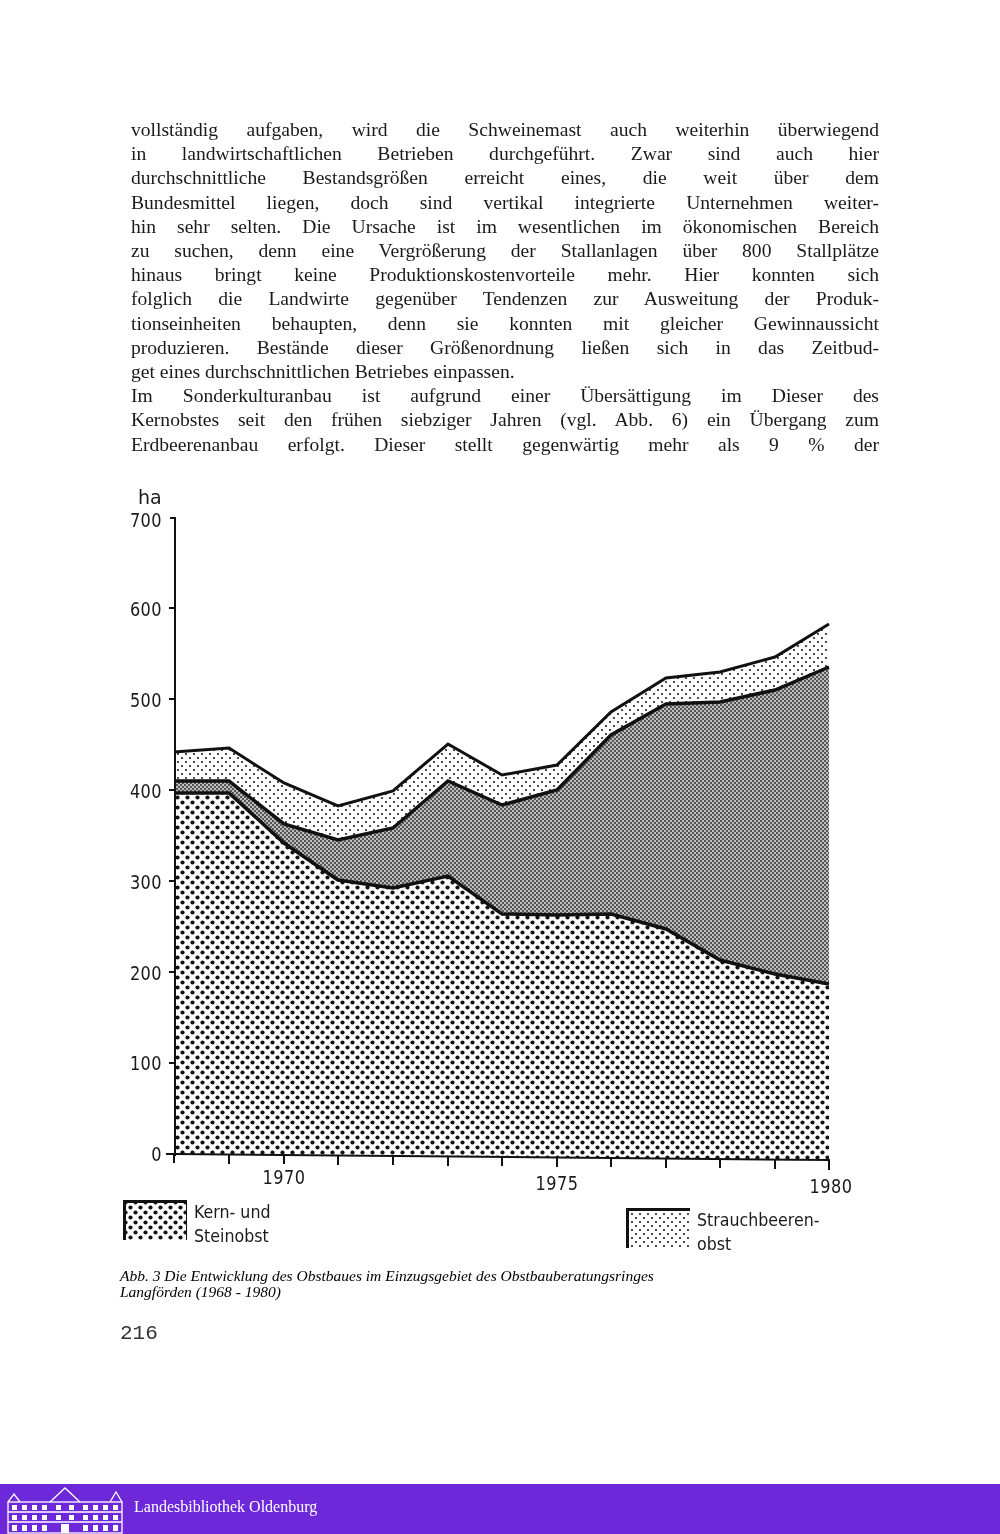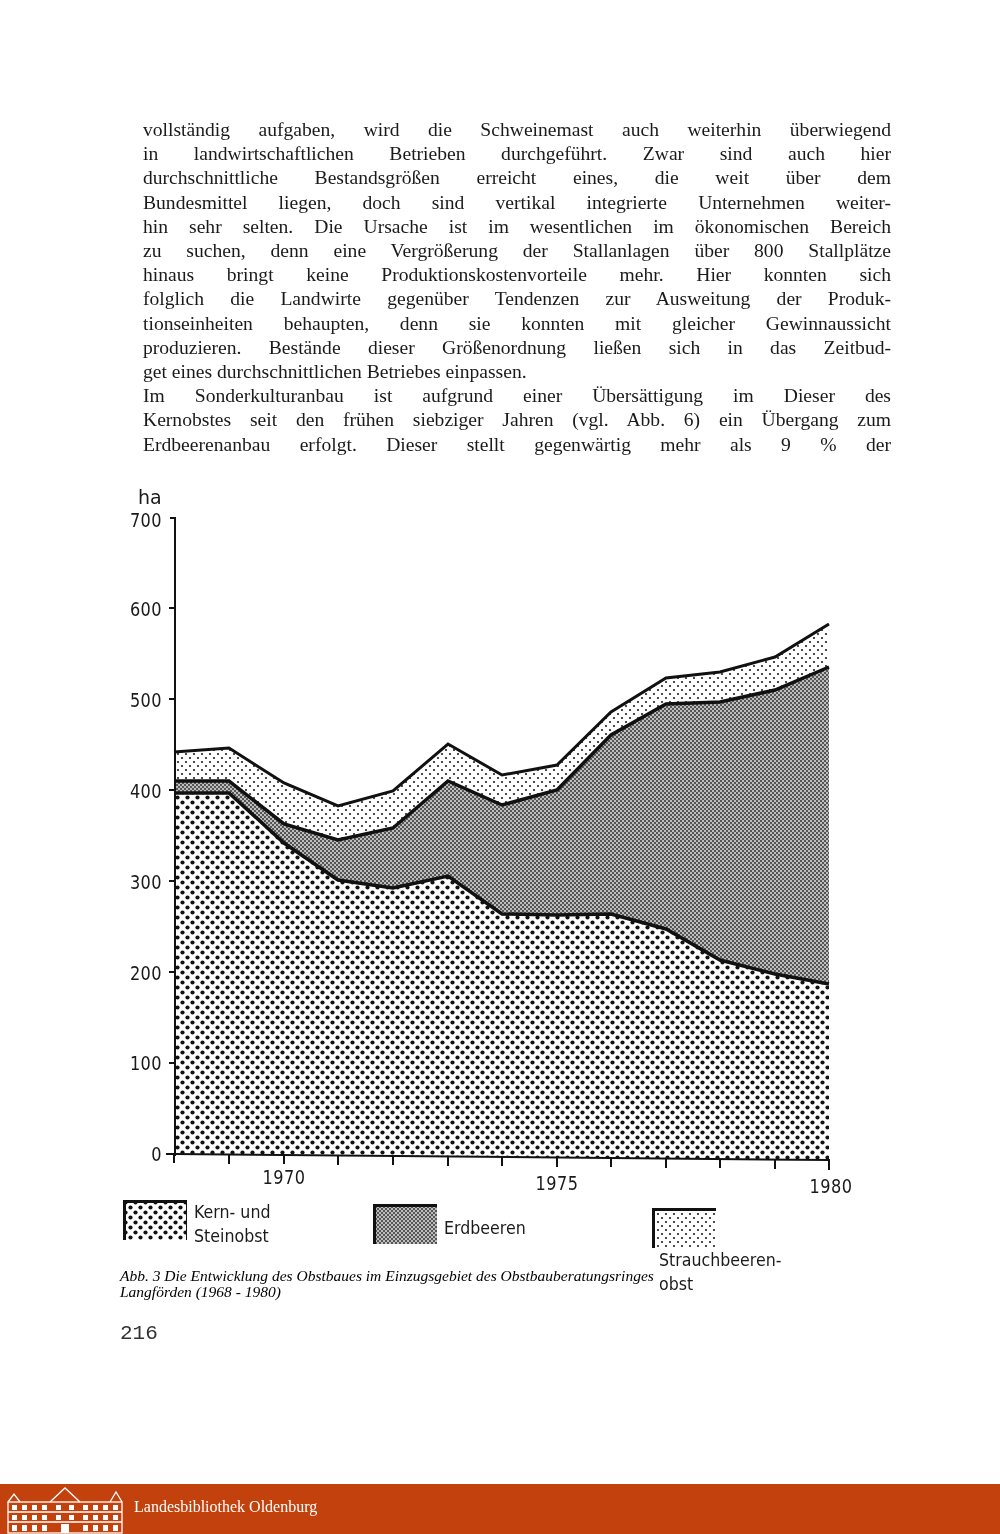--- a/index.html
+++ b/index.html
@@ -1,31 +1,31 @@
 <!DOCTYPE html>
 <html><head>
 <meta charset="utf-8">
 <style>
   html, body { margin: 0; padding: 0; background: #ffffff; }
   body { width: 1000px; height: 1534px; position: relative; overflow: hidden; font-family: "DejaVu Serif", serif; color: #1a1a1a; }
-  .text-block { position: absolute; left: 131px; top: 118px; width: 748px; font-family: "Liberation Serif", serif; font-size: 19.6px; line-height: 24.2px; text-align: justify; margin-left: 12px; }
+  .text-block { position: absolute; left: 131px; top: 118px; width: 748px; font-family: "Liberation Serif", serif; font-size: 19.6px; line-height: 24.2px; text-align: justify; }
   .text-line { display: block; white-space: nowrap; text-align-last: justify; text-align: justify; }
   .text-line.last { text-align-last: left; }
   .axis-label { position: absolute; font-family: "DejaVu Sans", sans-serif; font-size: 19px; color: #1a1a1a; letter-spacing: 0.5px; transform: scaleX(0.85); transform-origin: right center; }
   .unit-label { position: absolute; left: 138px; top: 486px; font-family: "DejaVu Sans", sans-serif; font-size: 19px; }
   .ytick { text-align: right; width: 50px; }
   .xtick { transform: scaleX(0.85); transform-origin: center; width: 60px; text-align: center; }
   .legend { position: absolute; top: 1198px; left: 0; width: 1000px; height: 60px; }
   .legend-item { position: absolute; display: flex; align-items: flex-start; }
   .legend-swatch { width: 64px; height: 40px; border: 2.5px solid #111; box-sizing: border-box; }
   .legend-label { font-family: "DejaVu Sans", sans-serif; font-size: 18px; line-height: 24px; margin-left: 7px; transform: scaleX(0.88); transform-origin: left center; white-space: pre-line; }
   .caption { position: absolute; left: 120px; top: 1268px; width: 760px; font-family: "Liberation Serif", serif; font-style: italic; font-size: 15.5px; line-height: 16px; color: #000000; text-align: justify; }
   .caption-line { display: block; white-space: nowrap; }
   .page-number { position: absolute; left: 120px; top: 1322px; font-family: Liberation Mono, monospace; font-size: 21px; color: #333; }
-  .footer { position: absolute; left: 0; top: 1484px; width: 1000px; height: 50px; background: #c2410c; }
+  .footer { position: absolute; left: 0; top: 1484px; width: 1000px; height: 50px; background: #6d28d9; }
   .footer-logo { position: absolute; left: 6px; top: 2px; width: 118px; height: 48px; }
   .footer-text { position: absolute; left: 134px; top: 14px; font-family: "Liberation Serif", serif; font-size: 16px; color: #ffffff; }
 </style>
 </head>
 <body>
 
 <div class="text-block">
   <span class="text-line">vollständig aufgaben, wird die Schweinemast auch weiterhin überwiegend</span>
   <span class="text-line">in landwirtschaftlichen Betrieben durchgeführt. Zwar sind auch hier</span>
   <span class="text-line">durchschnittliche Bestandsgrößen erreicht eines, die weit über dem</span>
@@ -115,27 +115,21 @@
 </svg>
 
 <div class="legend">
   <div class="legend-item" style="left:123px; top:2px;">
     <svg class="legend-swatch" width="66" height="44" style="border:none;">
       <rect x="1.5" y="1.5" width="63" height="41" fill="url(#pat-kern)" stroke="#111" stroke-width="3"></rect>
     </svg>
     <span class="legend-label">Kern- und
 Steinobst</span>
   </div>
-  <div class="legend-item" style="left:373px; top:6px;">
-    <svg class="legend-swatch" width="68" height="46" style="border:none;">
-      <rect x="1.5" y="1.5" width="65" height="43" fill="url(#pat-erd)" stroke="#111" stroke-width="3"></rect>
-    </svg>
-    <span class="legend-label" style="margin-top:12px;">Erdbeeren</span>
-  </div>
-  <div class="legend-item" style="left:652px; top:10px;flex-direction:column;">
+  <div class="legend-item" style="left:626px; top:10px;">
     <svg class="legend-swatch" width="68" height="46" style="border:none;">
       <rect x="1.5" y="1.5" width="65" height="43" fill="url(#pat-strauch)" stroke="#111" stroke-width="3"></rect>
     </svg>
     <span class="legend-label">Strauchbeeren-
 obst</span>
   </div>
 </div>
 
 <div class="caption">
   <span class="caption-line">Abb. 3 Die Entwicklung des Obstbaues im Einzugsgebiet des Obstbauberatungsringes</span>

